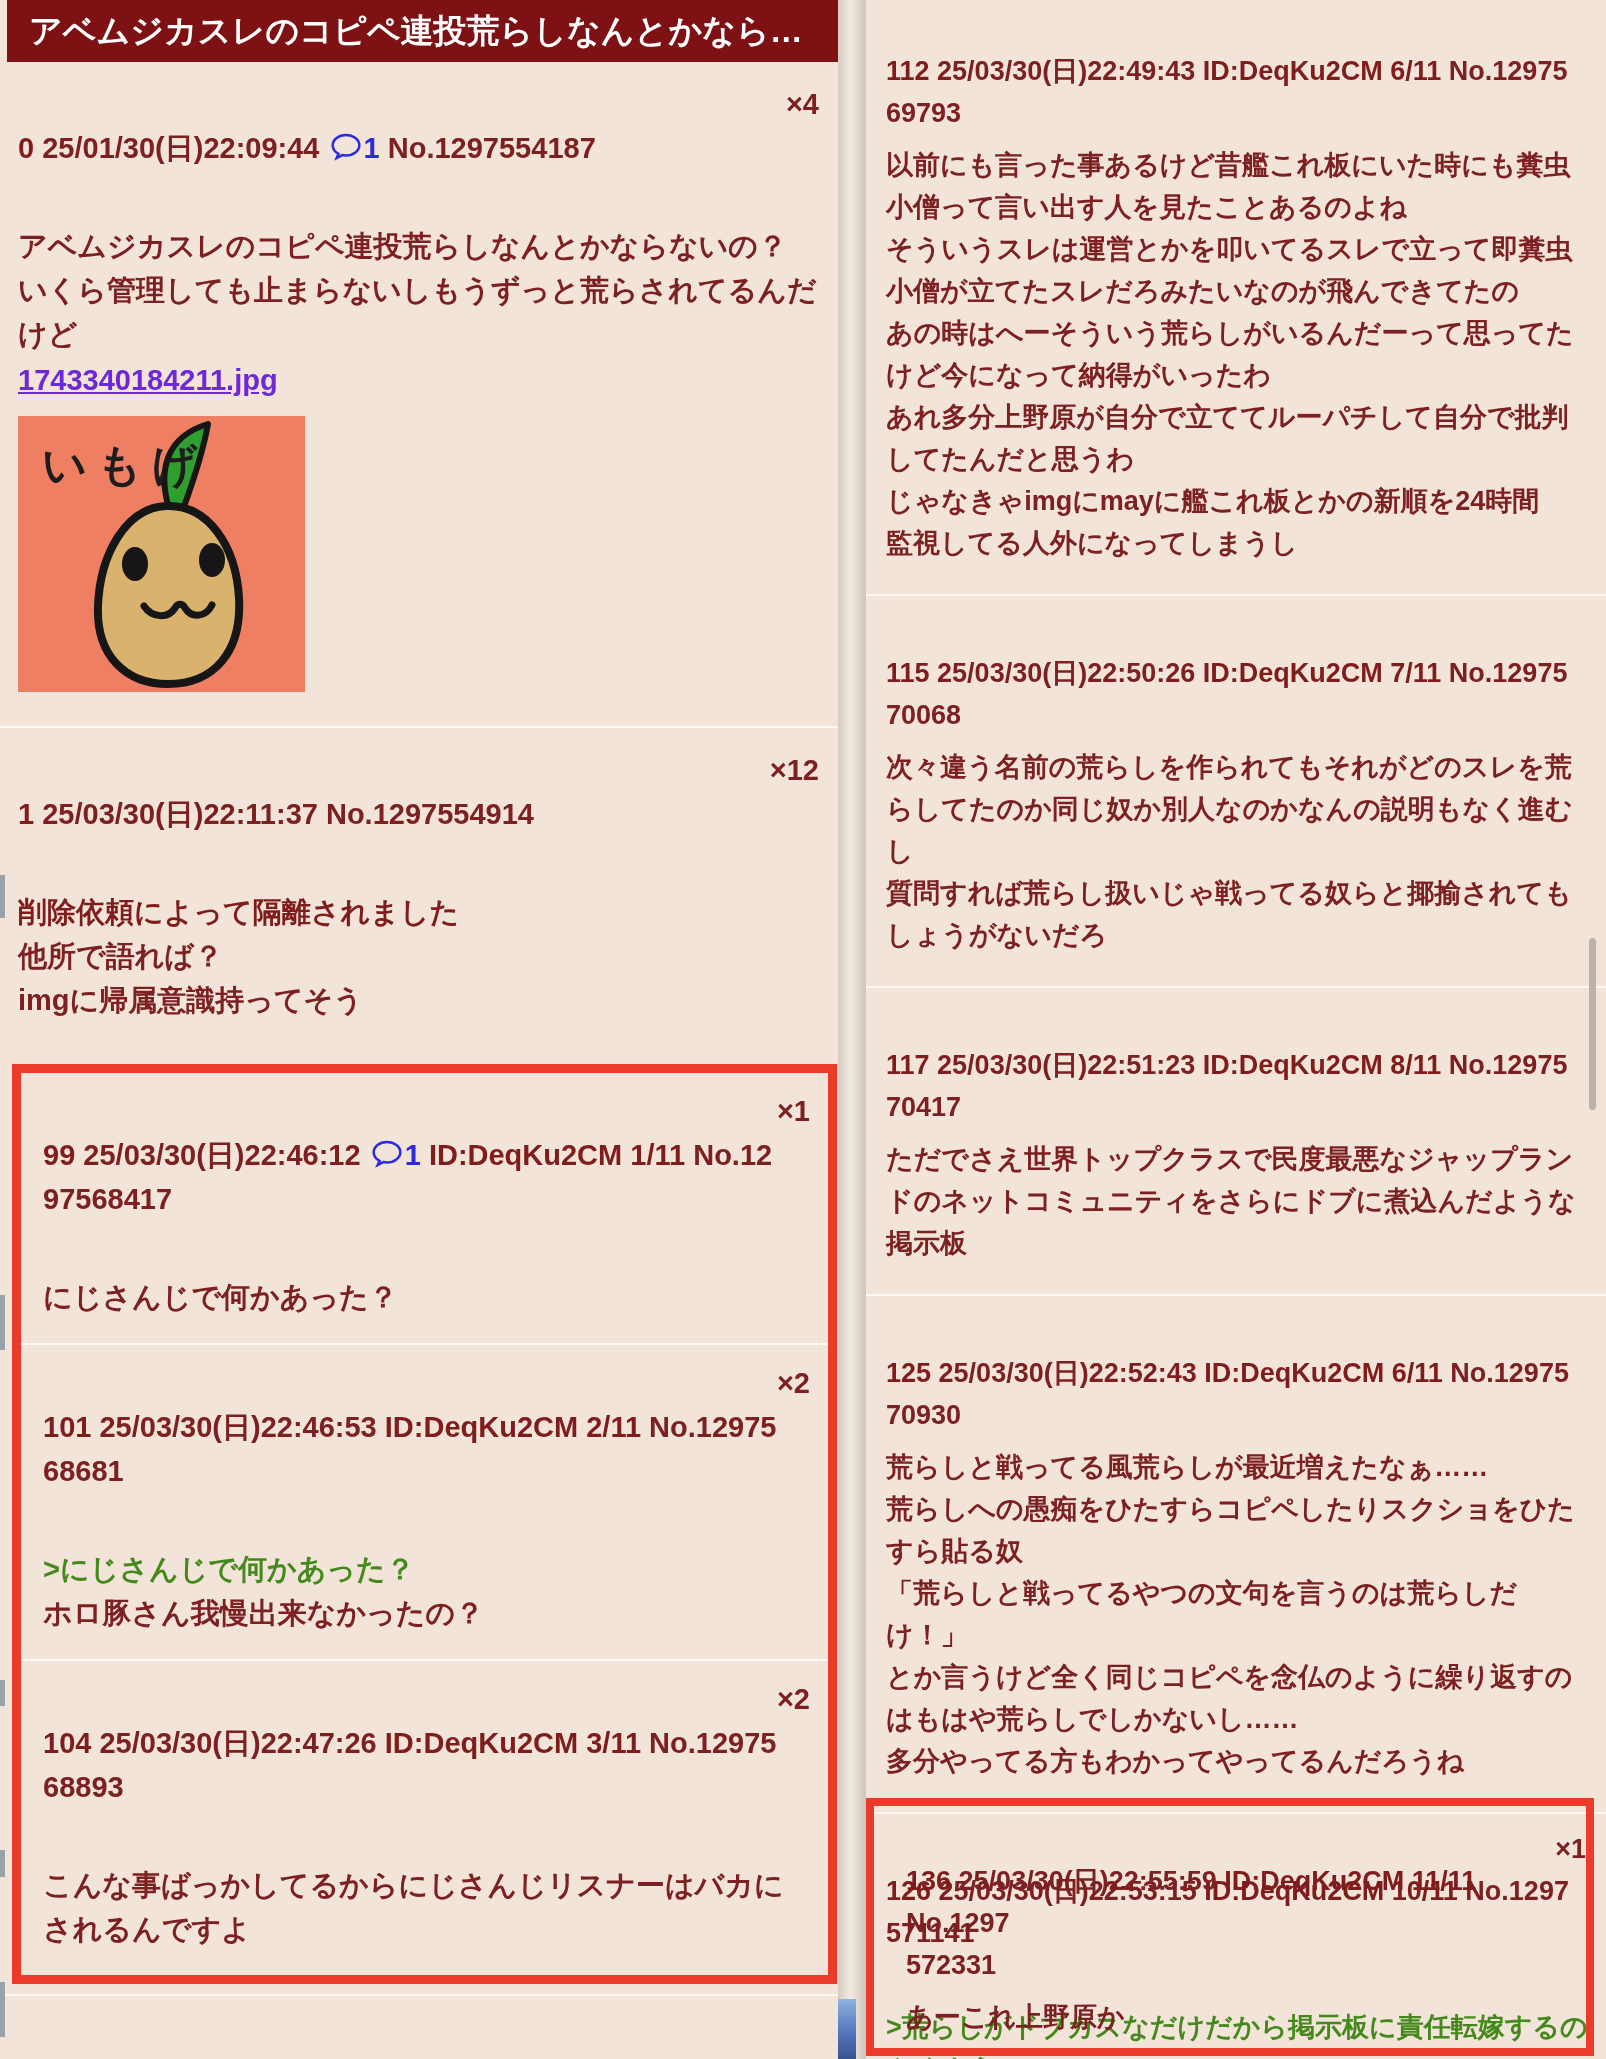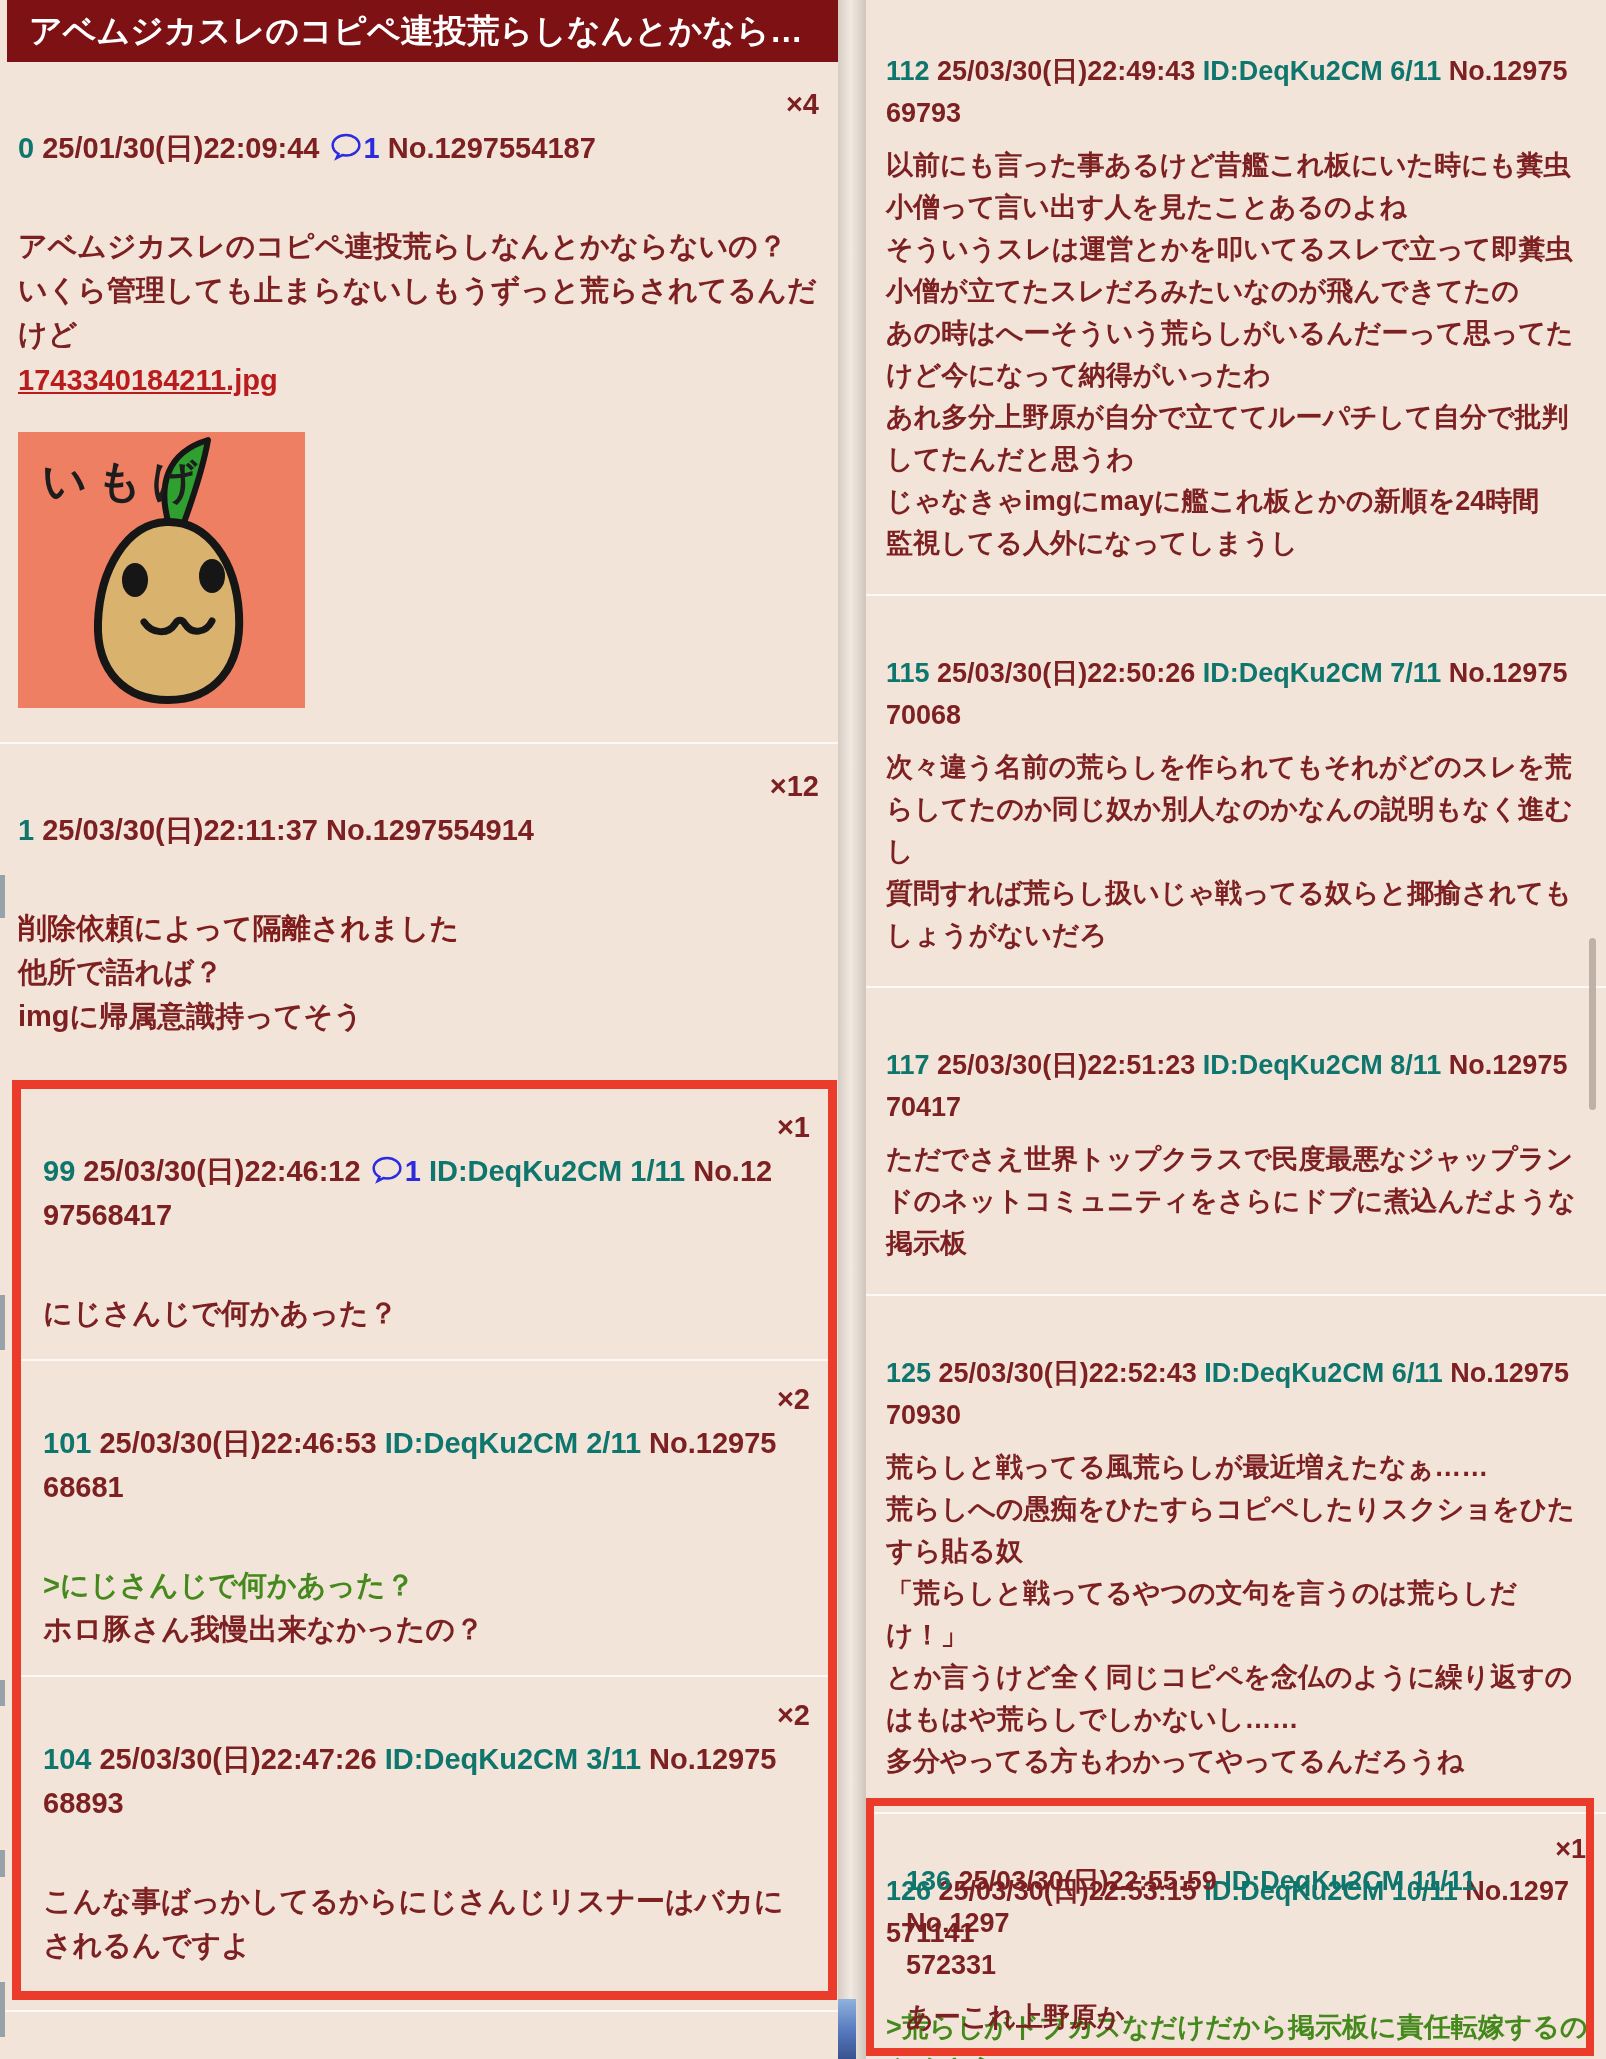--- a/index.html
+++ b/index.html
@@ -16,31 +16,31 @@
   
   .titlebar{margin-left:7px;height:62px;background:#7d1113;color:#ffffff;
     font-size:33px;line-height:62px;text-align:center;padding:0 22px;
     white-space:nowrap;overflow:hidden;text-overflow:ellipsis;box-sizing:border-box;}
   
   .post{position:relative;}
   .left-col .post{padding:20px 26px 34px 18px;font-size:29px;line-height:44px;color:#7c2022;}
   .right-col .post{padding:14px 18px 30px 20px;}
   .right-col .post.first{padding-top:8px;}
   .phead{white-space:pre-line;position:relative;margin-bottom:10px;}
-  .idx,.pid{color:#0f766e;text-align:right;}
+  .idx,.pid{color:#7f1d1d;text-align:right;}
   .date,.pno{color:#7c2022;}
   .rc{color:#2b2be0;}
   .badge{position:absolute;right:2px;top:0;color:#7c2022;}
   .pbody,.warn,.quote{white-space:pre-line;}
   .warn{color:#7f1d1d;}
   .quote{color:#44891c;}
   .divider{height:2px;background:rgba(255,255,255,0.72);}
   .bubble{vertical-align:-3px;margin:0 2px;}
   
-  .filelink{color:#b91c1c;text-decoration:underline;margin:2px 0 28px 0;display:inline-block;}
+  .filelink{color:#6d28d9;text-decoration:underline;margin:2px 0 12px 0;display:inline-block;}
   .opimage{display:block;margin-top:2px;width:287px;height:276px;}
   
   .redbox{border:9px solid #eb3b2b;margin:8px 10px 0 12px;}
   .redbox .post{padding:16px 16px 24px 22px;}
   .redbox .divider{margin:0;}
   .redbox-bottom{position:absolute;bottom:3px;left:0;right:12px;
     border:8px solid #eb3b2b;padding:12px 14px 10px 32px;box-sizing:border-box;}
   
   .edge-sliver{position:absolute;left:0;width:5px;background:#99a1a9;}
   .scroll-thumb{position:absolute;left:1589px;top:938px;width:7px;height:172px;

